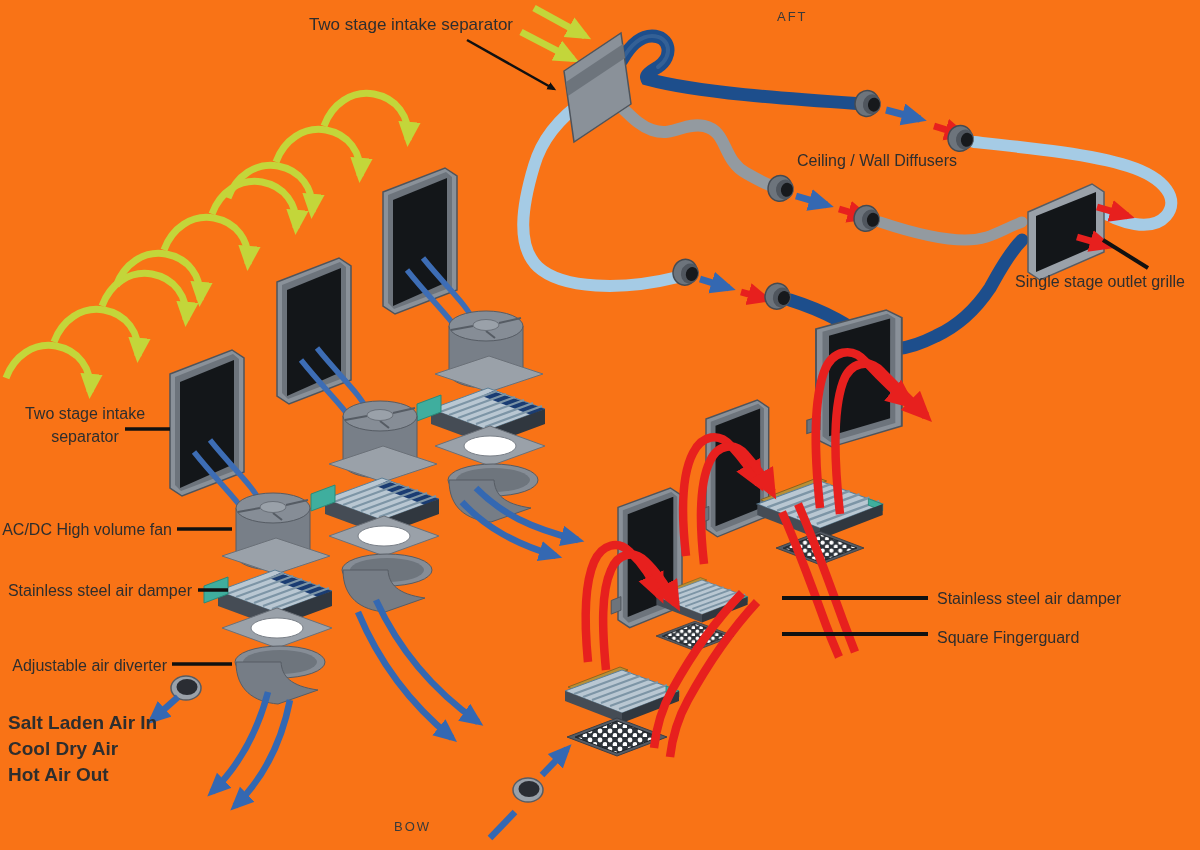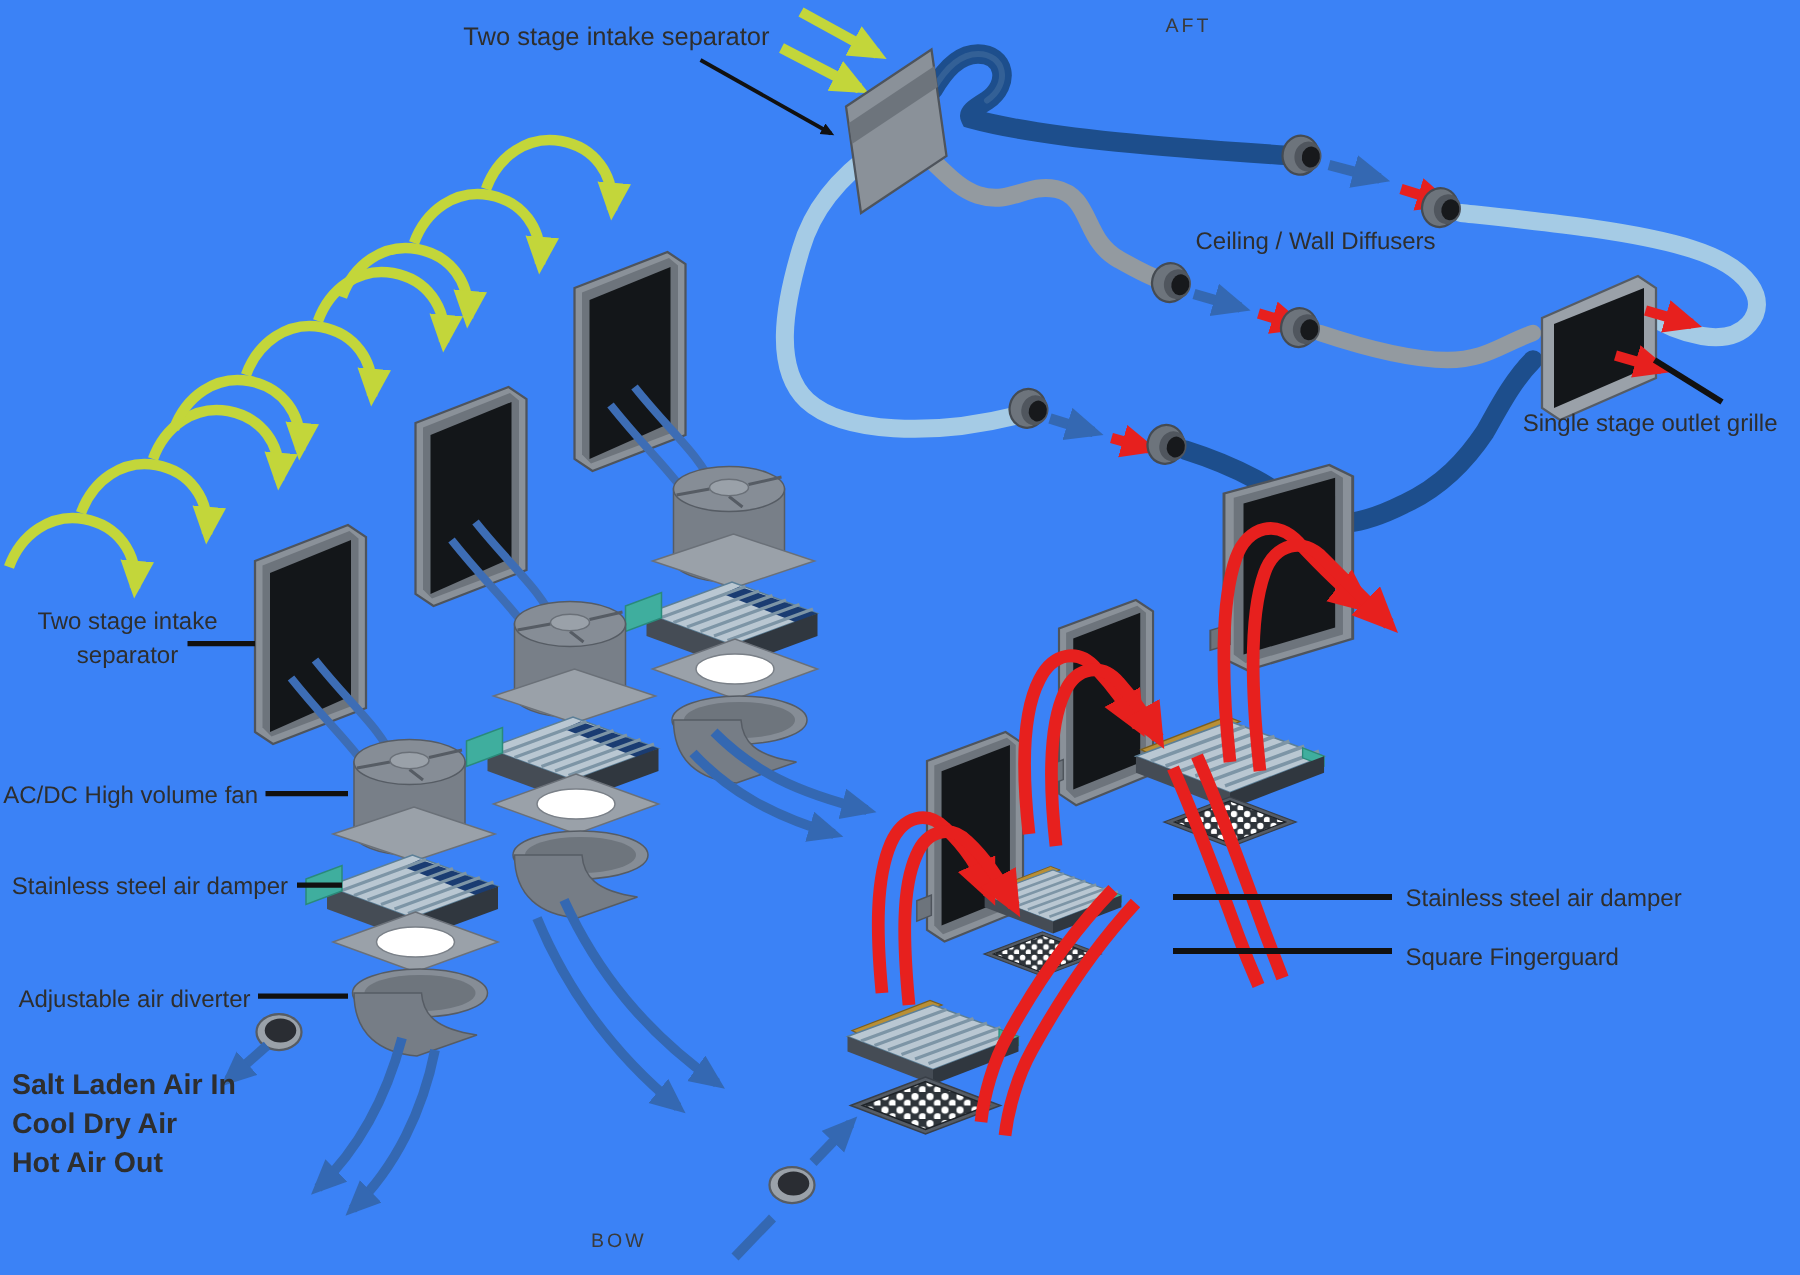--- a/index.html
+++ b/index.html
@@ -1,16 +1,16 @@
 <!DOCTYPE html>
 <html><head>
 <meta charset="utf-8">
 <style>
   html,body{margin:0;padding:0;background:#ffffff;}
-  .stage{position:relative;width:1200px;height:850px;background:#3b82f6;overflow:hidden;
+  .stage{position:relative;width:1200px;height:850px;background:#f97316;overflow:hidden;
          font-family:"Liberation Sans", sans-serif;}
   svg{display:block;}
   text{font-family:"Liberation Sans", sans-serif;fill:#2e2e2e;}
   .lbl{font-size:16px;}
   .lbl-top{font-size:17px;}
   .orient{font-size:13px;letter-spacing:2px;fill:#3a3a3a;}
   .legend-t{font-size:19px;font-weight:bold;}
   .leader{stroke:#111;fill:none;}
 </style>
 </head>

